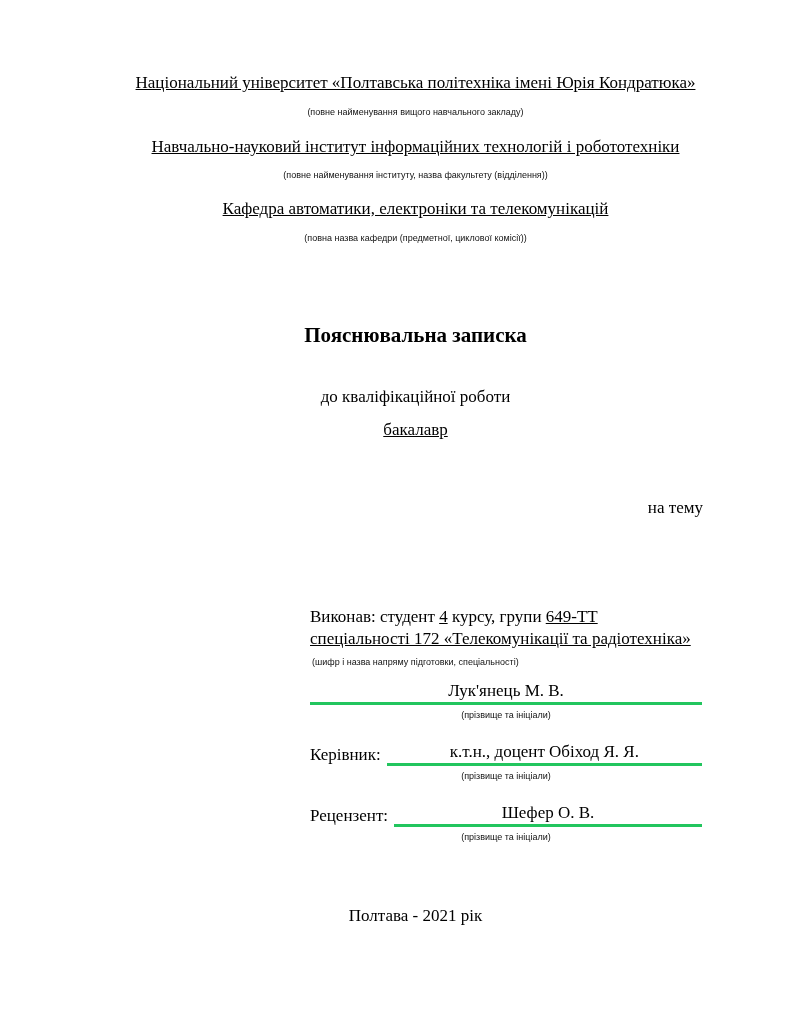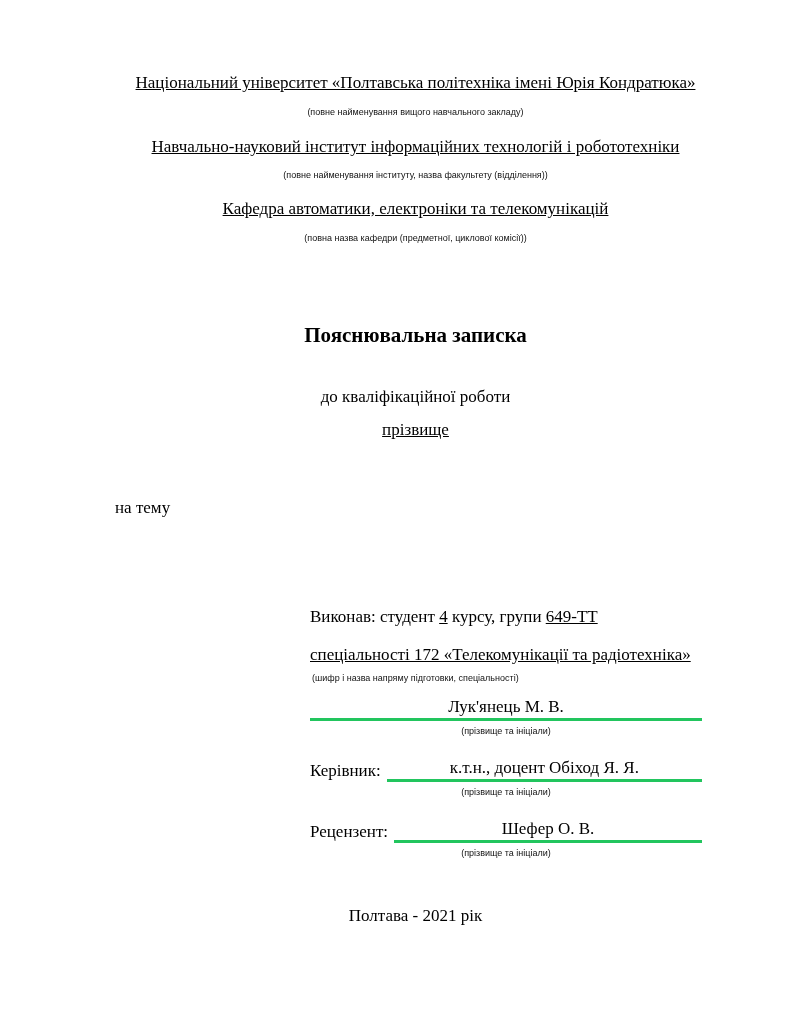--- a/index.html
+++ b/index.html
@@ -20,24 +20,25 @@
   .u { text-decoration: underline; }
   .caption {
     font-family: "Liberation Sans", sans-serif;
     font-size: 9px;
     line-height: 12px;
     color: #111111;
   }
   .main-title { font-size: 21px; font-weight: bold; line-height: 26px; }
   .topic-wrap {
     position: absolute;
-    left: 90px;
+    left: 104px;
     right: 88px;
     display: flex;
     align-items: flex-start;
+    justify-content: flex-end;
   }
   .topic-label {
     flex: none;
     padding-left: 25px;
     font-size: 17px;
     line-height: 26px;
   }
   .topic-title {
     flex: 1;
     text-align: center;
@@ -46,21 +47,21 @@
     font-weight: bold;
   }
   .exec-block {
     position: absolute;
     top: 606px;
     left: 310px;
     width: 392px;
     font-size: 17px;
     line-height: 22px;
   }
-  .exec-line2 { margin-top: 16px; }
+  .exec-line2 { margin-top: 0; }
   .exec-caption-left { margin-top: 6px; padding-left: 2px; text-align: left; }
   .sig-row { display: flex; margin-top: 12px; align-items: flex-end; }
   .sig-row.gap { margin-top: 20px; }
   .sig-label { flex: none; padding-right: 6px; }
   .sigline {
     flex: 1;
     text-align: center;
     border-bottom: 3px solid #22c55e;
     min-height: 22px;
   }
@@ -78,21 +79,21 @@
   <div class="abs center serif17 u" style="top:136px">Навчально-науковий інститут інформаційних технологій і робототехніки</div>
   <div class="abs center caption" style="top:169px">(повне найменування інституту, назва факультету (відділення))</div>
 
   <div class="abs center caption" style="top:232px">(повна назва кафедри (предметної, циклової комісії))</div>
   <div class="abs center serif17 u" style="top:198px">Кафедра автоматики, електроніки та телекомунікацій</div>
 
   <div class="abs center main-title" style="top:322px">Пояснювальна записка</div>
 
   <div class="abs center serif17" style="top:386px">до кваліфікаційної роботи</div>
 
-  <div class="abs center serif17 u" style="top:419px">прізвище</div>
+  <div class="abs center serif17 u" style="top:419px">бакалавр</div>
 
 
   <div class="topic-wrap" style="top:495px">
     <div class="topic-label">на тему</div>
   </div>
 
   <div class="exec-block">
 
     <div>
       <span>Виконав: студент </span><span class="u">4</span><span> курсу, групи </span><span class="u">649-ТТ</span>

